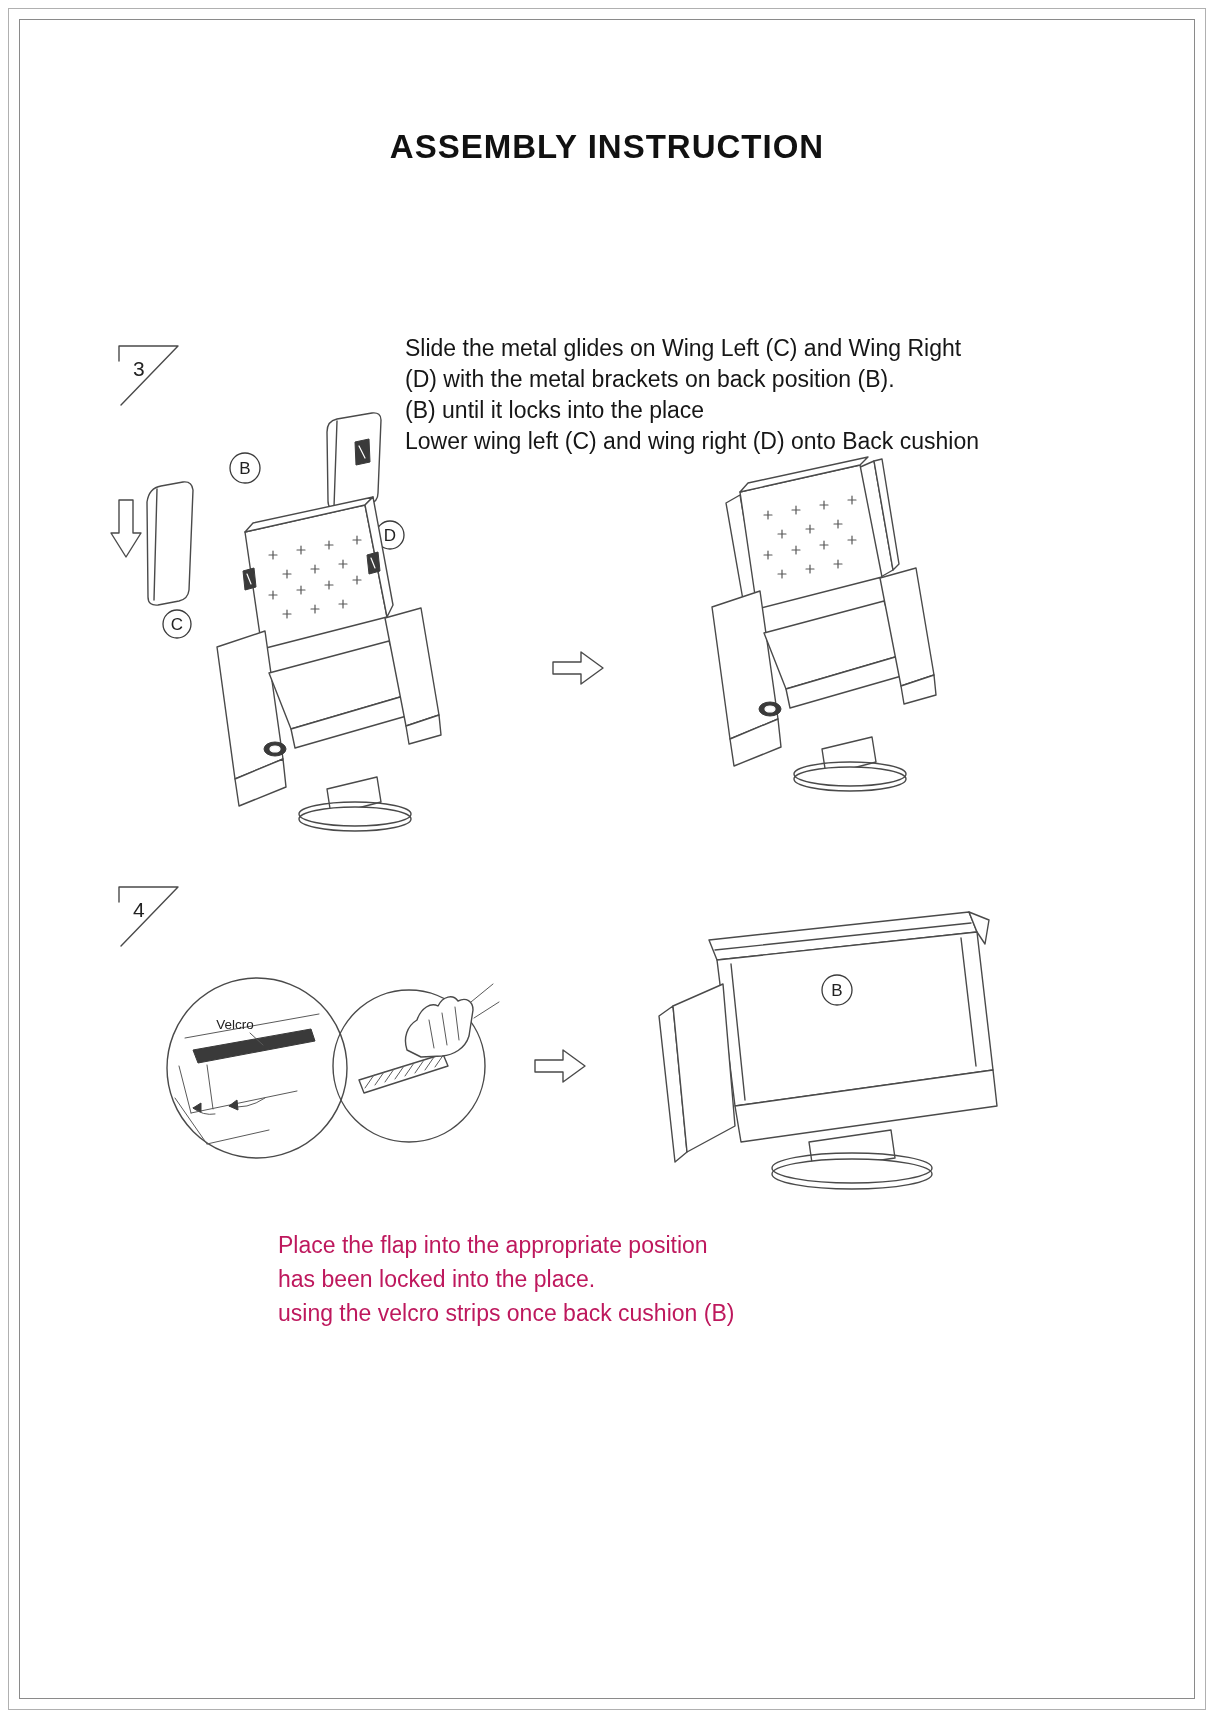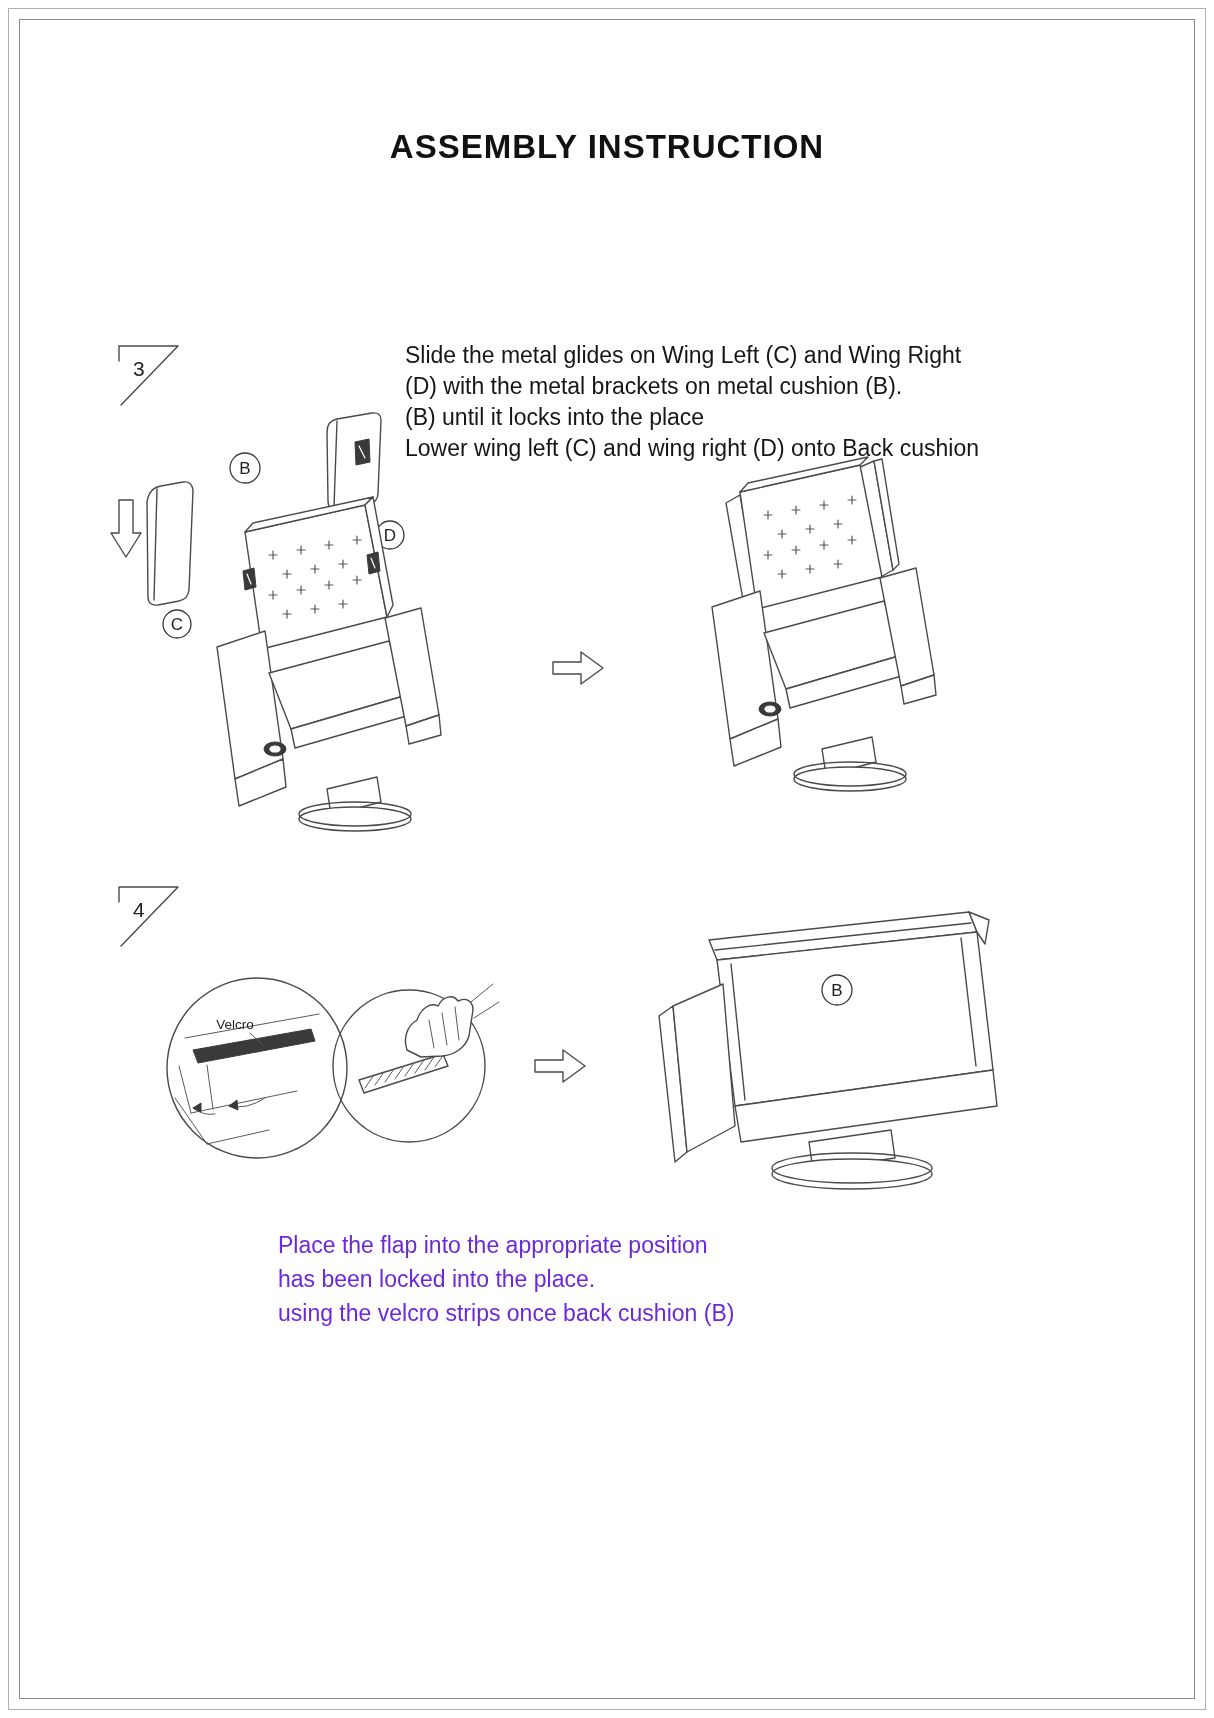--- a/index.html
+++ b/index.html
@@ -12,22 +12,22 @@
     color:#1a1a1a;
     overflow:hidden;
   }
   .frame-outer{position:absolute;inset:8px;border:1px solid #b0b0b0;pointer-events:none;}
   .frame-inner{position:absolute;inset:19px;border:1px solid #8a8a8a;pointer-events:none;}
   .doc-title{
     position:absolute;top:128px;left:0;width:100%;
     text-align:center;font-size:33px;font-weight:700;letter-spacing:1px;color:#111;
   }
   .step-marker{position:absolute;width:66px;height:64px;}
-  .instr{position:absolute;left:405px;top:340px;width:660px;font-size:23px;line-height:31px;color:#161616;}
-  .caption{position:absolute;left:278px;top:1228px;width:640px;font-size:23px;line-height:34px;color:#6d28d9;}
+  .instr{position:absolute;left:405px;top:333px;width:660px;font-size:23px;line-height:31px;color:#161616;}
+  .caption{position:absolute;left:278px;top:1228px;width:640px;font-size:23px;line-height:34px;color:#be185d;}
   .fig{position:absolute;}
 
   
   svg .ln{fill:#ffffff;stroke:#4a4a4a;stroke-width:1.4;stroke-linejoin:round;}
   svg .nf{fill:none;stroke:#4a4a4a;stroke-width:1.4;stroke-linejoin:round;stroke-linecap:round;}
   svg .thin{fill:none;stroke:#5a5a5a;stroke-width:1;stroke-linecap:round;}
   svg .dk{fill:#3a3a3a;stroke:#3a3a3a;stroke-width:1;}
   svg .wt{fill:none;stroke:#ffffff;stroke-width:1.2;stroke-linecap:round;}
   svg .tuft{fill:none;stroke:#585858;stroke-width:1.2;stroke-linecap:round;}
   svg .lblc{fill:#ffffff;stroke:#3a3a3a;stroke-width:1.3;}
@@ -46,21 +46,21 @@
 
   <div class="step-marker" style="left:118px;top:345px;">
     <svg width="66" height="64" viewBox="0 0 66 64">
       <path class="nf" d="M1,16 L1,1 L60,1 L3,60"></path>
       <text class="mknum" x="15" y="31">3</text>
     </svg>
   </div>
 
   <div class="instr">
     <div>Slide the metal glides on Wing Left (C) and Wing Right</div>
-    <div>(D) with the metal brackets on metal cushion (B).</div>
+    <div>(D) with the metal brackets on back position (B).</div>
     <div>(B) until it locks into the place</div>
     <div>Lower wing left (C) and wing right (D) onto Back cushion</div>
   </div>
 
   <div class="fig" style="left:57px;top:400px;">
     <svg width="1100" height="452" viewBox="0 0 1100 452">
 
       <g>
 
         <path class="ln" d="M62,100 L76,100 L76,133 L84,133 L69,157 L54,133 L62,133 Z"></path>

